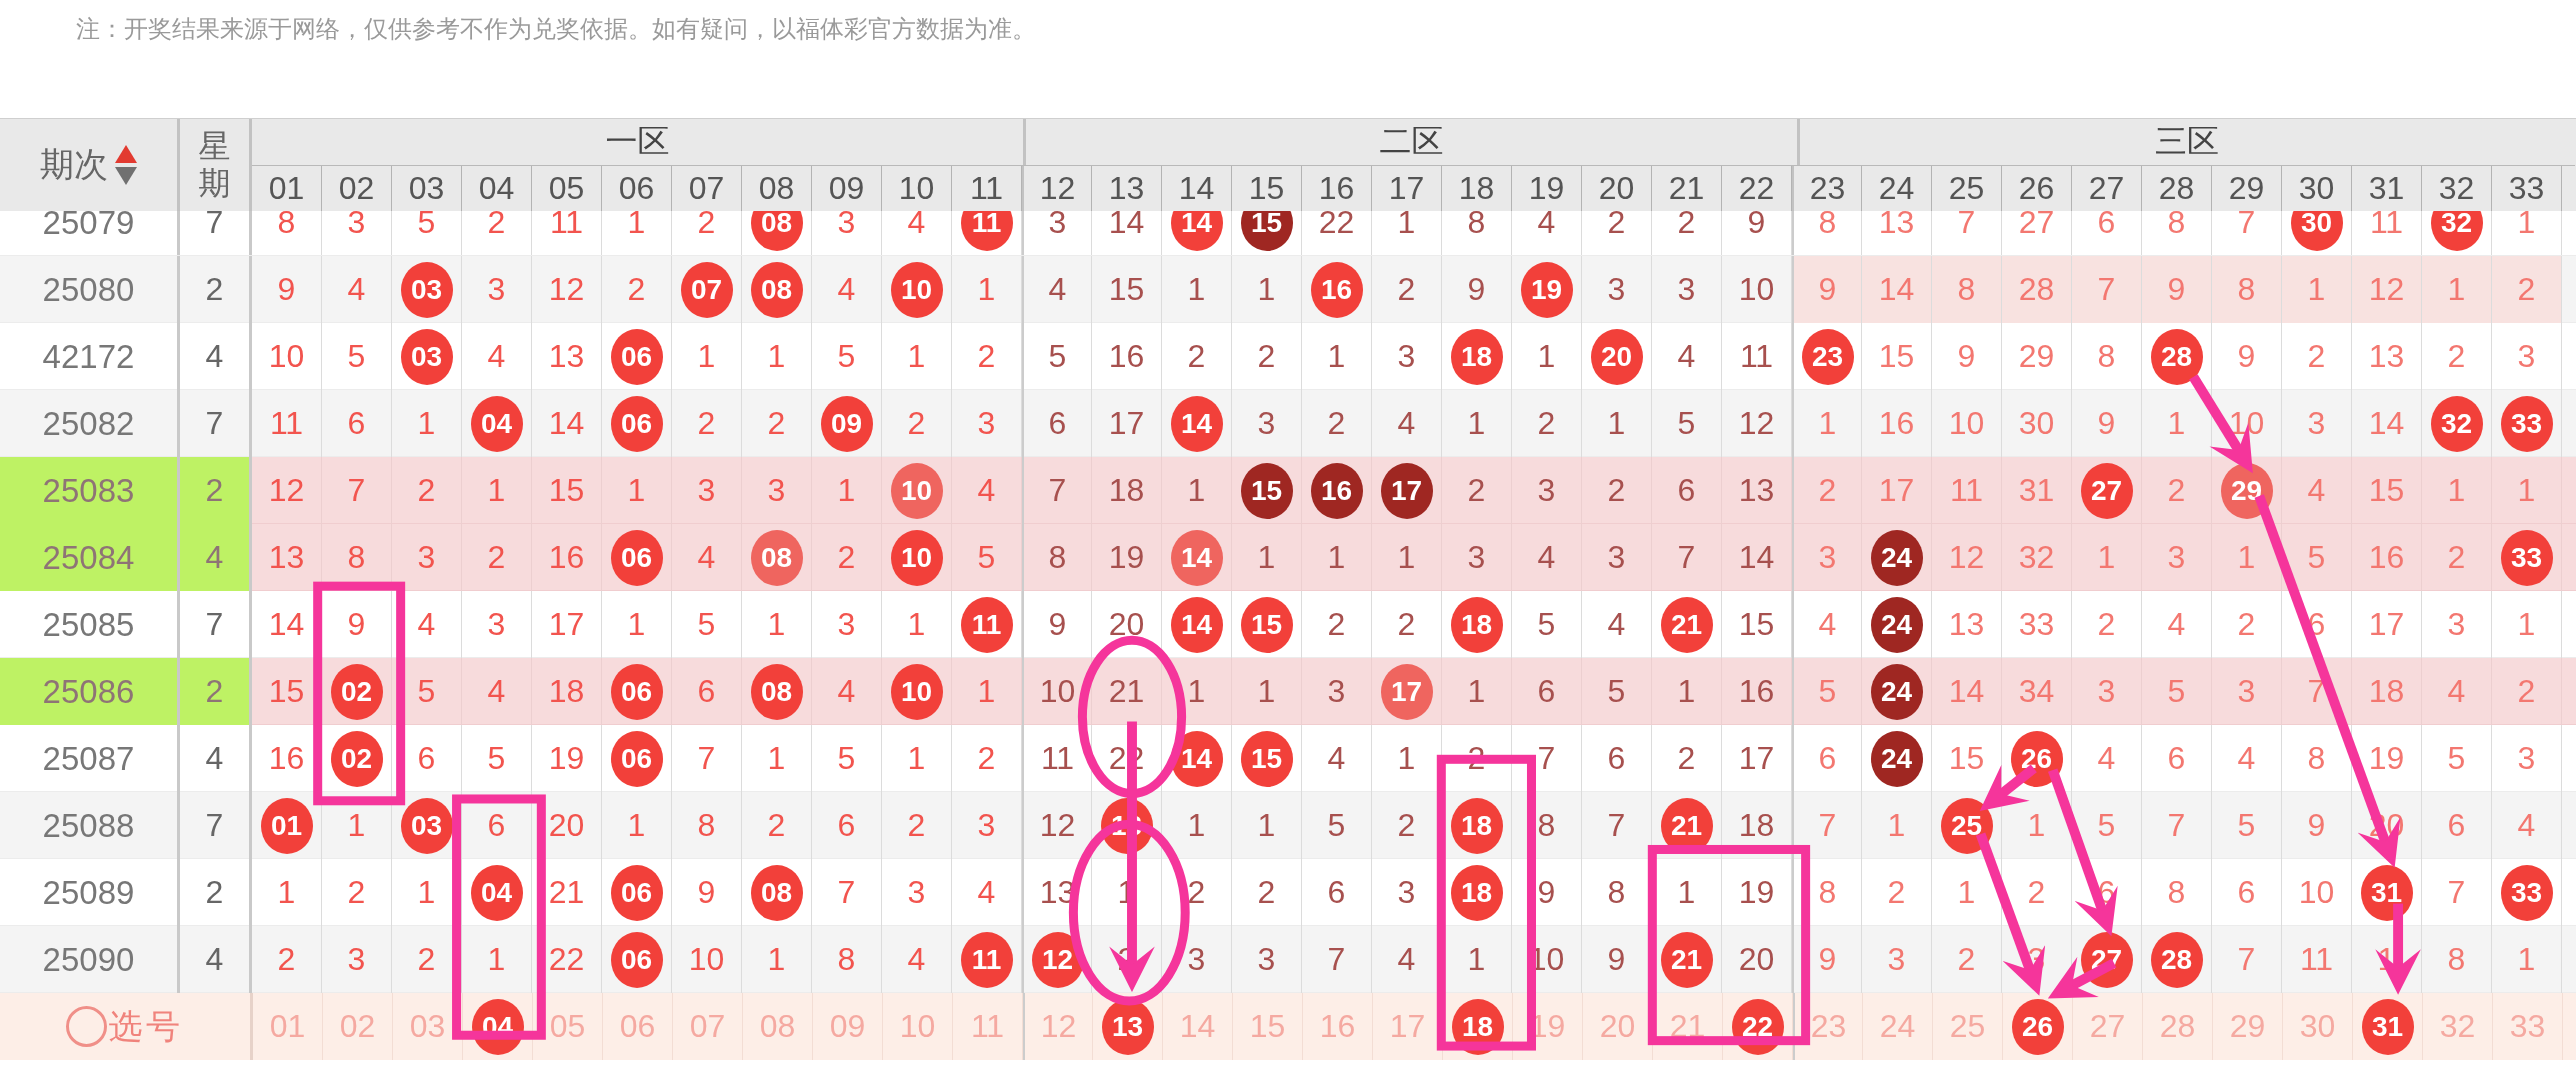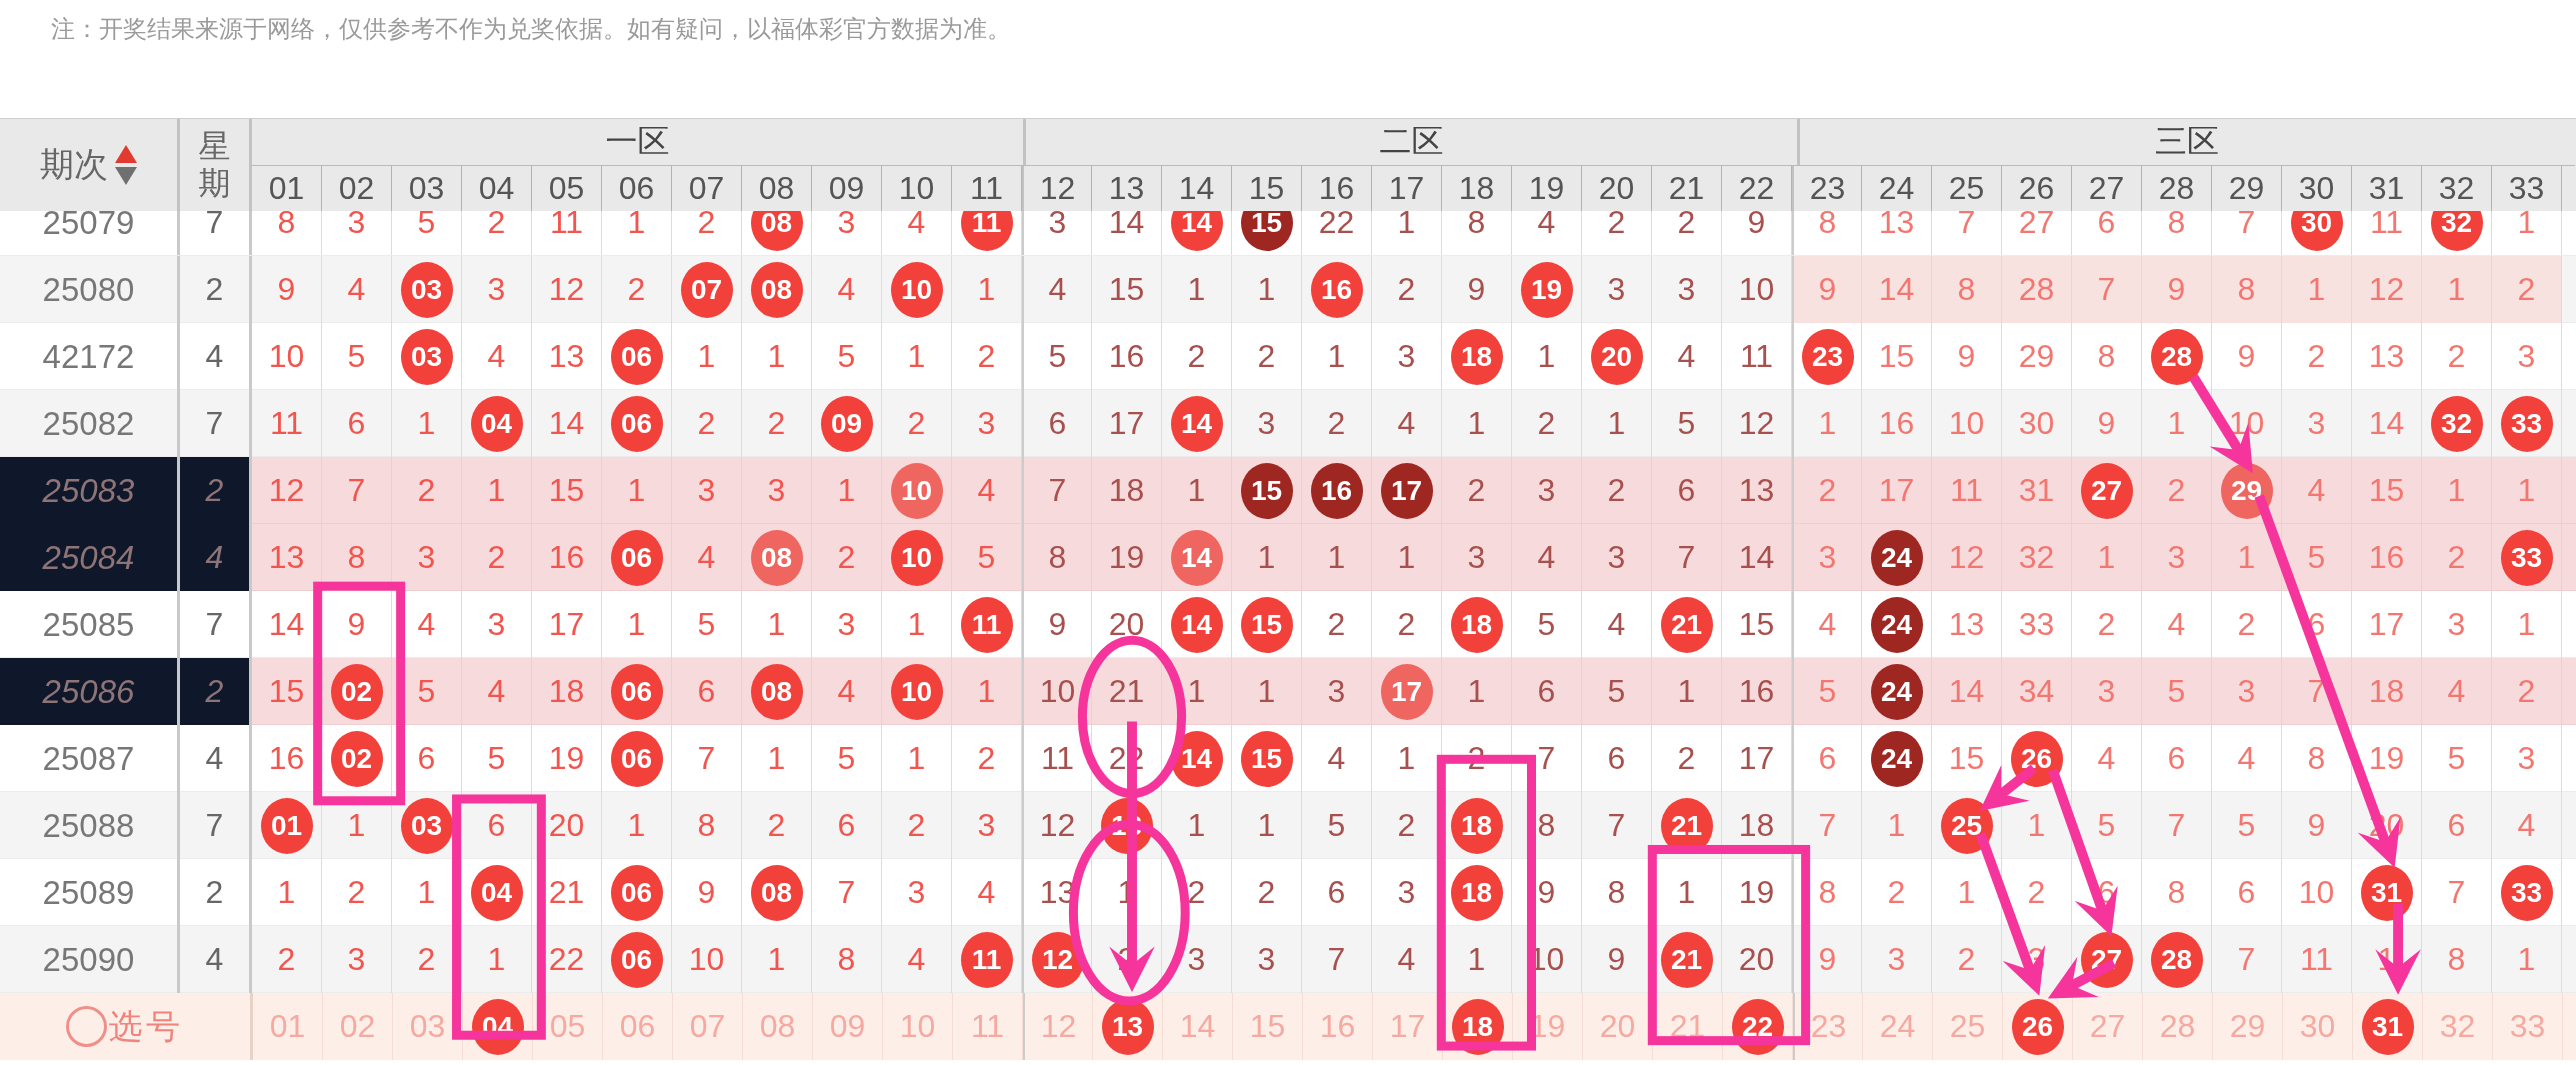--- a/index.html
+++ b/index.html
@@ -1,20 +1,20 @@
 <!DOCTYPE html>
 <html style="font-size:14.4px"><head>
 <meta charset="utf-8">
 <style>
   * { margin:0; padding:0; box-sizing:border-box; }
   html,body { width:2576px; height:1065px; background:#fff; overflow:hidden;
     font-family:"Liberation Sans","DejaVu Sans",sans-serif; }
   #stage { position:relative; width:2576px; height:1065px; background:#fff; }
 
-  .note { height:54px; line-height:58px; padding-left:51px; font-size:24px; color:#9a9a9a; background:#fff; }
+  .note { height:54px; line-height:58px; padding-left:76px; font-size:24px; color:#9a9a9a; background:#fff; }
 
   .tablewrap { position:absolute; left:0; top:118px; width:2576px; }
 
   
   .hdr { display:flex; background:#e9e9e9; border-top:0.9px solid #cfcfcf; }
   .hcell { border-right:0.9px solid #b9b9b9; color:#555; display:flex; align-items:center; justify-content:center; }
   .period-h { width:180px; height:92px; font-size:34px; color:#666; border-right:3.6px solid #c2c2c2; }
   .week-h { width:72px; height:92px; font-size:32px; color:#666; border-right:3.6px solid #c2c2c2;
     text-align:center; line-height:1.15; word-break:break-all; padding:11px 18px; }
   .zonecolwrap { width:2323px; }
@@ -33,21 +33,21 @@
   .row { display:flex; height:67px; border-bottom:0.9px solid #ececec; background:#fff; }
   .row.gray { background:#f4f4f4; }
   .row.clipped { height:45px; overflow:hidden; }
   .row.clipped > * { margin-top:-21.6px; }
   .pcell { width:180px; height:67px; font-size:33px; color:#777; display:flex; align-items:center; justify-content:center; border-right:3.6px solid #c9c9c9; flex:none; }
   .wcell { width:72px; height:67px; font-size:32px; color:#666; display:flex; align-items:center; justify-content:center; border-right:3.6px solid #c9c9c9; flex:none; }
   .ncell { width:70px; height:67px; display:flex; align-items:center; justify-content:center; border-right:0.9px solid #dcdcdc; flex:none; font-size:32px; }
   .ncell.zstart { border-left:2.7px solid #cccccc; }
   .z1 { color:#f2544e; } .z2 { color:#a7504e; } .z3 { color:#f37770; }
   .row.pink { background:#f7dbdc; border-bottom:0.9px solid #f0cdcf; }
-  .row.pink .pcell, .row.pink .wcell { background:#0f172a; color:#8e7476;font-style:italic; }
+  .row.pink .pcell, .row.pink .wcell { background:#bef264; color:#8e7476; }
   .row.pink .ncell { border-right:0.9px solid #eccfd0; }
   .ncell.pink3 { background:#f8e2e0; }
   .ball { width:52px; height:56px; border-radius:50%; background:#f2403a; color:#fff; font-size:28px; font-weight:bold; display:flex; align-items:center; justify-content:center; }
   .ball.dark { background:#9f2722; }
   .ball.light { background:#ef655f; }
 
   
   .selrow { display:flex; height:67px; background:#fdeee7; }
   .sel-left { width:253px; display:flex; align-items:center; justify-content:center; gap:1px; border-right:3.6px solid #e7d2c9; flex:none; }
   .sel-circle { width:41px; height:41px; border:3.6px solid #f08f88; border-radius:50%; }

